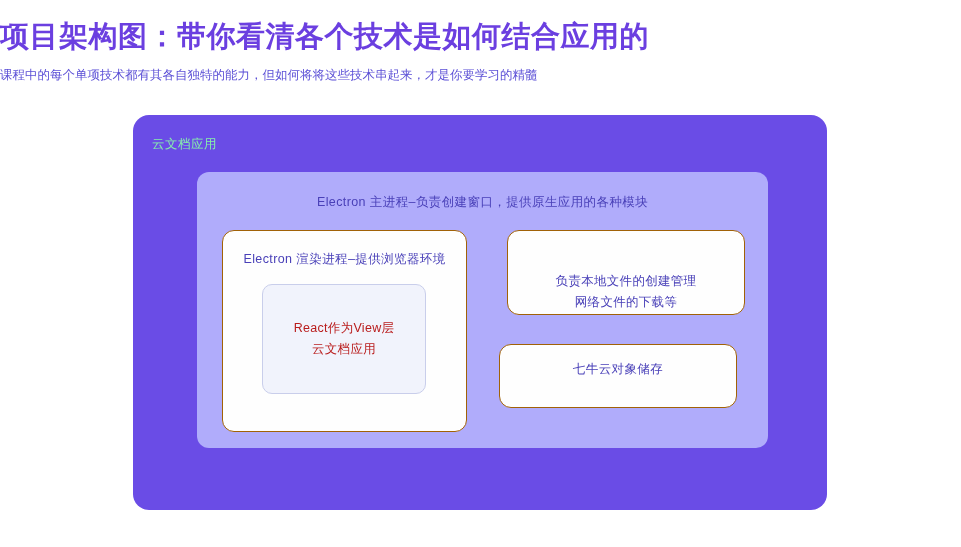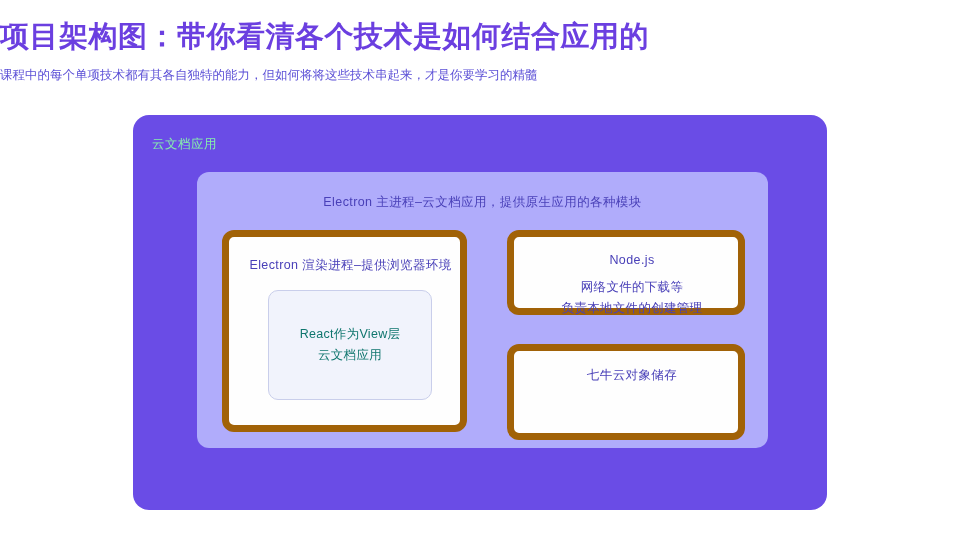--- a/index.html
+++ b/index.html
@@ -73,21 +73,21 @@
     text-align: center;
     font-size: 12.5px;
     color: #4940B8;
     letter-spacing: 0.4px;
   }
 
   
   .card {
     position: absolute;
     background: #FEFEFE;
-    border: 7px solid #a16207;
+    border: 1px solid #a16207;
     border-radius: 12px;
     box-sizing: border-box;
   }
   .card-renderer {
     left: 25px;
     top: 58px;
     width: 245px;
     height: 202px;
   }
   .card-renderer-label {
@@ -112,37 +112,37 @@
     border: 1px solid #C9CEEB;
     border-radius: 10px;
     box-sizing: border-box;
     display: flex;
     flex-direction: column;
     align-items: center;
     justify-content: center;
   }
   .react-line {
     font-size: 12.5px;
-    color: #0f766e;
+    color: #b91c1c;
     line-height: 21px;
     text-align: center;
     letter-spacing: 0.3px;
   }
 
   .card-node {
     left: 310px;
     top: 58px;
     width: 238px;
     height: 85px;
   }
   .card-qiniu {
-    left: 310px;
+    left: 302px;
     top: 172px;
     width: 238px;
-    height: 96px;
+    height: 64px;
   }
   .card-title {
     position: absolute;
     top: 16px;
     left: 0;
     width: 236px;
     text-align: center;
     font-size: 12.5px;
     color: #4940B8;
     letter-spacing: 0.4px;
@@ -168,36 +168,35 @@
   <h1 class="page-title">项目架构图：带你看清各个技术是如何结合应用的</h1>
   <p class="page-subtitle">课程中的每个单项技术都有其各自独特的能力，但如何将将这些技术串起来，才是你要学习的精髓</p>
 </div>
 
 <div class="app-frame">
 
   <div class="app-frame-label">云文档应用</div>
 
   <div class="main-process">
 
-    <div class="main-process-label">Electron 主进程–云文档应用，提供原生应用的各种模块</div>
+    <div class="main-process-label">Electron 主进程–负责创建窗口，提供原生应用的各种模块</div>
 
     <div class="card card-renderer">
       <div class="card-renderer-label">Electron 渲染进程–提供浏览器环境</div>
 
       <div class="react-box">
         <div class="react-line">React作为View层</div>
         <div class="react-line">云文档应用</div>
       </div>
     </div>
 
     <div class="card card-node">
-      <div class="card-title">Node.js</div>
       <div class="card-body">
+        <div class="card-body-line">负责本地文件的创建管理</div>
         <div class="card-body-line">网络文件的下载等</div>
-        <div class="card-body-line">负责本地文件的创建管理</div>
       </div>
     </div>
 
     <div class="card card-qiniu">
       <div class="card-title">七牛云对象储存</div>
     </div>
 
   </div>
 </div>
 

